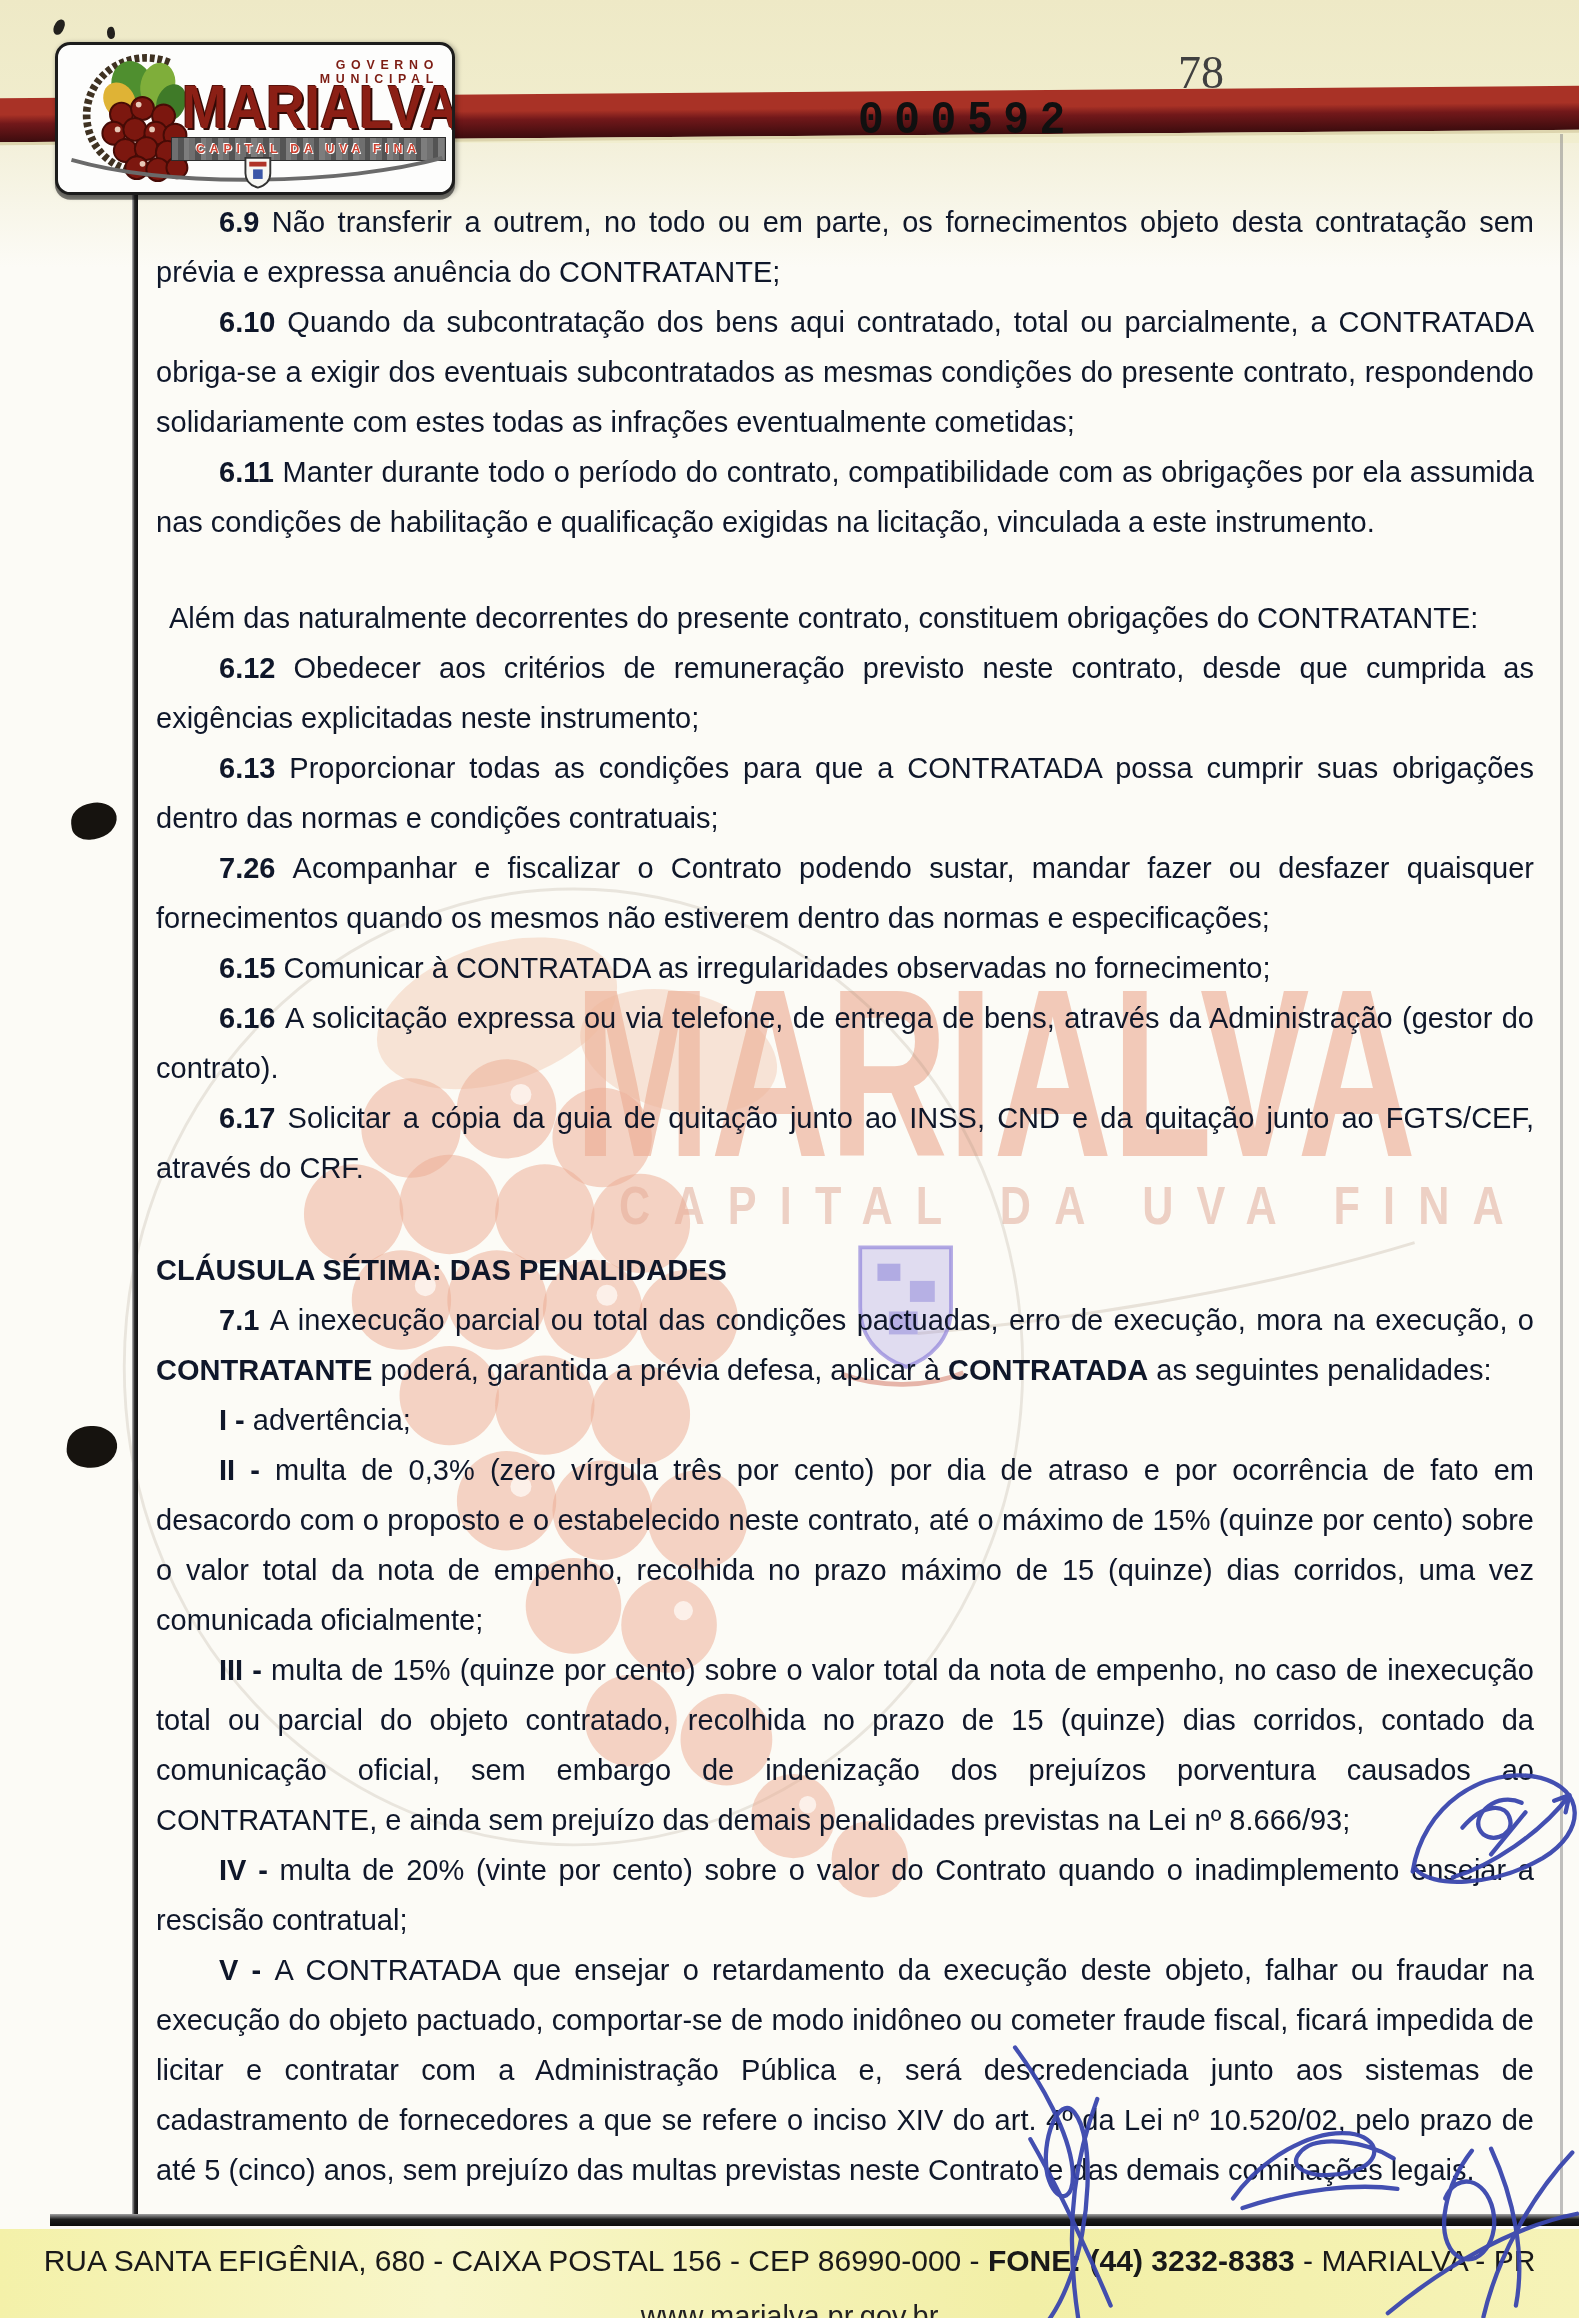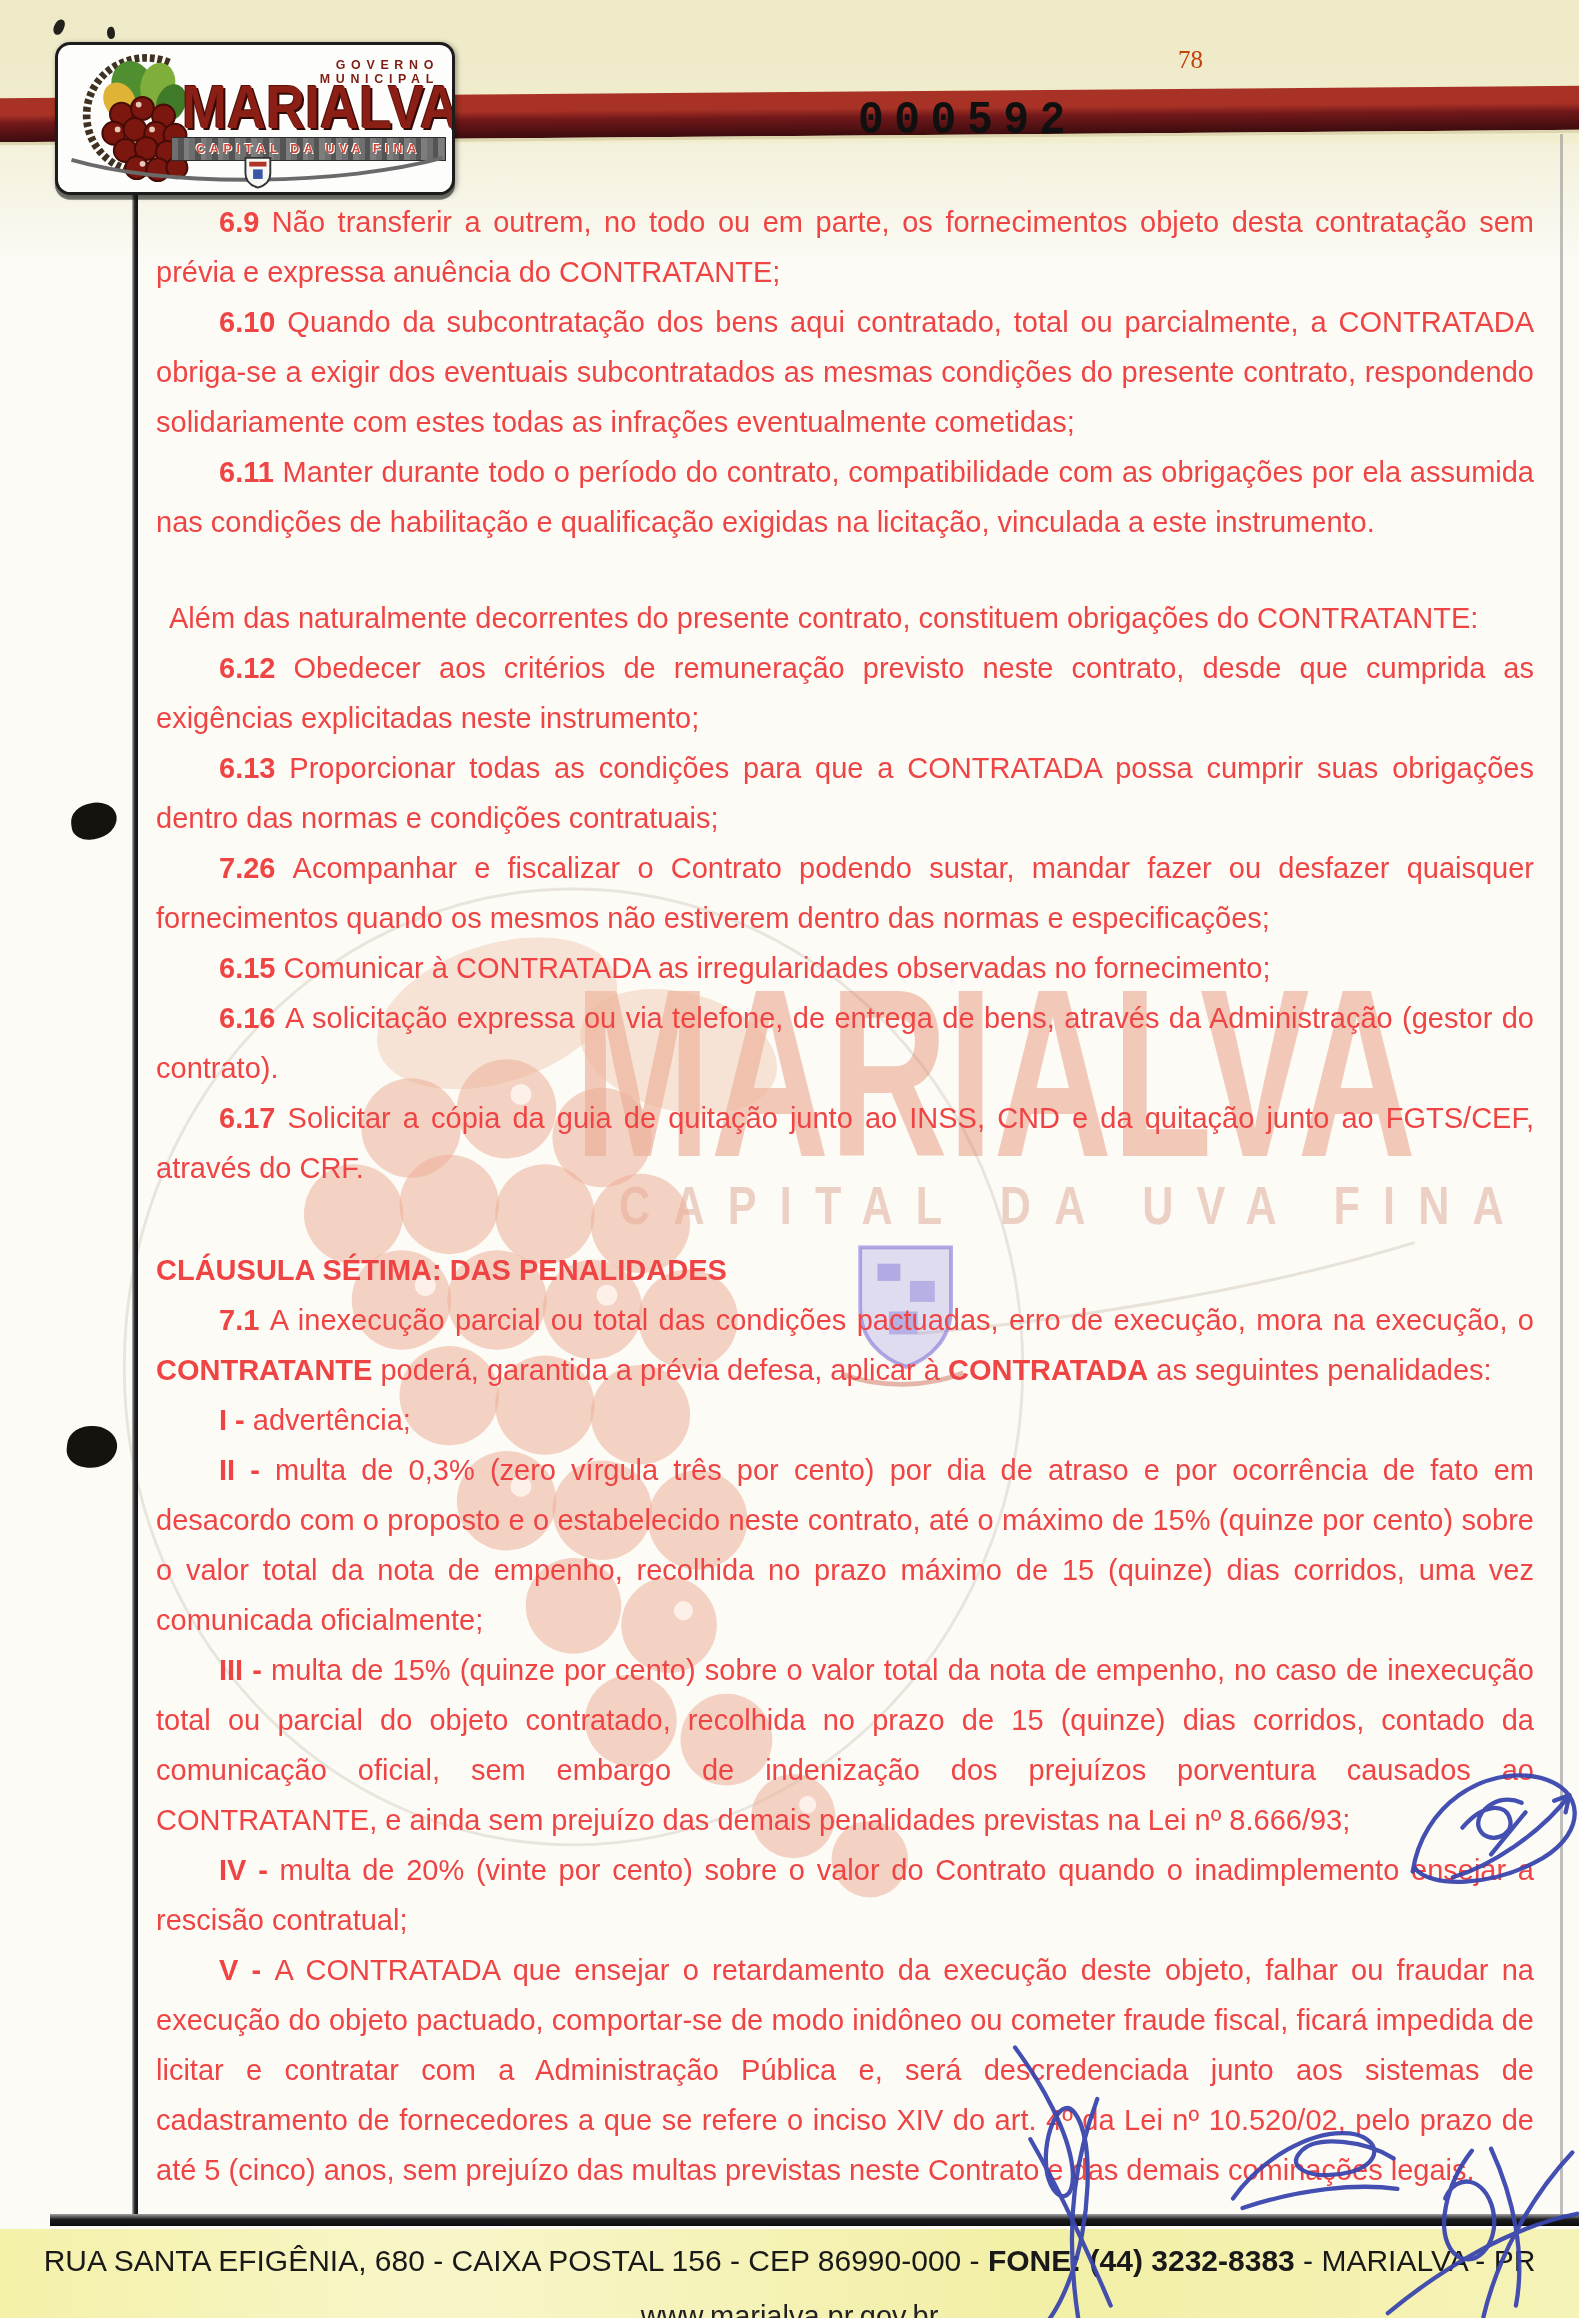--- a/index.html
+++ b/index.html
@@ -10,21 +10,21 @@
       background:linear-gradient(#eee9c6,#f1eecf);}
   .cream-fade{position:absolute;left:0;top:143px;width:1579px;height:124px;
       background:linear-gradient(#f3f0da,#fcfbf6);}
   .red-bar{position:absolute;left:-11.5px;top:92px;width:1606px;height:44px;
       background:linear-gradient(#a93226 0%,#a93226 38%,#72181a 58%,#3c0c0e 100%);
       border-bottom:3.8px solid #ddd5ae;transform:rotate(-0.45deg);}
   .speck{position:absolute;background:#23211e;border-radius:60% 40% 55% 45%;}
   .speck.s1{left:54px;top:19px;width:9.6px;height:16.3px;transform:rotate(18deg);}
   .speck.s2{left:107px;top:27px;width:7.6px;height:12.4px;transform:rotate(-12deg);}
   .page-number{position:absolute;left:1178px;top:46px;font-family:"Liberation Serif",serif;
-      font-size:25px;color:#c2410c;}
+      font-size:46px;color:#404040;}
   .stamp-number{position:absolute;left:858px;top:96px;font-family:"Liberation Mono",monospace;
       font-weight:bold;font-size:43px;letter-spacing:10.5px;color:#101010;transform:scaleY(1.06);}
   
   .logo-box{position:absolute;left:55px;top:42px;width:394px;height:147px;background:#fdfdfc;
       border:3.8px solid #1c1c1c;border-radius:15.3px;box-shadow:0 4.8px 0 rgba(20,20,20,.55),1.9px 1.9px 5.7px rgba(0,0,0,.35);
       z-index:6;overflow:hidden;}
   .logo-gov{position:absolute;left:161px;top:13.4px;width:220px;text-align:right;font-size:12.4px;
       font-weight:bold;letter-spacing:5.7px;color:#7d1d14;}
   .logo-name{position:absolute;left:124px;top:27px;width:270px;text-align:center;font-size:54px;
       font-weight:800;color:#8b1f15;letter-spacing:0px;transform:scaleY(1.12);transform-origin:top;
@@ -38,21 +38,21 @@
   .rule-left{position:absolute;left:132px;top:191px;width:5.7px;height:2028px;
       background:linear-gradient(90deg,#b9b9b9,#262626 45%,#101010);z-index:3;}
   .rule-right{position:absolute;left:1560px;top:134px;width:2.9px;height:2086px;background:#8d8d8d;opacity:.55;z-index:3;}
   .rule-bottom{position:absolute;left:50px;top:2214px;width:1529px;height:12.4px;
       background:linear-gradient(#a2a2a2,#1d1d1d 45%,#0b0b0b);z-index:3;}
   .hole{position:absolute;background:#16130f;border-radius:52% 48% 58% 42%;z-index:4;}
   .hole.h1{left:71px;top:803px;width:46px;height:36px;transform:rotate(-8deg);}
   .hole.h2{left:67px;top:1426px;width:50px;height:42px;transform:rotate(6deg);}
   
   .body-text{position:absolute;left:156px;top:197px;width:1378px;height:2009px;overflow:hidden;
-      font-size:29px;line-height:50px;color:#ef4444;text-align:justify;z-index:2;}
+      font-size:29px;line-height:50px;color:#0f172a;text-align:justify;z-index:2;}
   .body-text p{margin:0;}
   .body-text p.indent{text-indent:63px;}
   .body-text p.gap{margin-top:46px;margin-left:13px;}
   .body-text p.heading{margin-top:52px;font-weight:bold;text-align:left;}
   .body-text span.b{font-weight:bold;}
   
   .wm{position:absolute;left:0;top:0;width:1579px;height:2319px;z-index:1;pointer-events:none;}
   .wm-name{position:absolute;left:574px;top:937px;font-size:228px;font-weight:800;white-space:nowrap;
       color:rgba(231,152,122,0.50);transform:scale(0.72,1.05);transform-origin:left top;}
   .wm-banner{position:absolute;left:619px;top:1174px;font-size:54px;font-weight:bold;white-space:nowrap;

